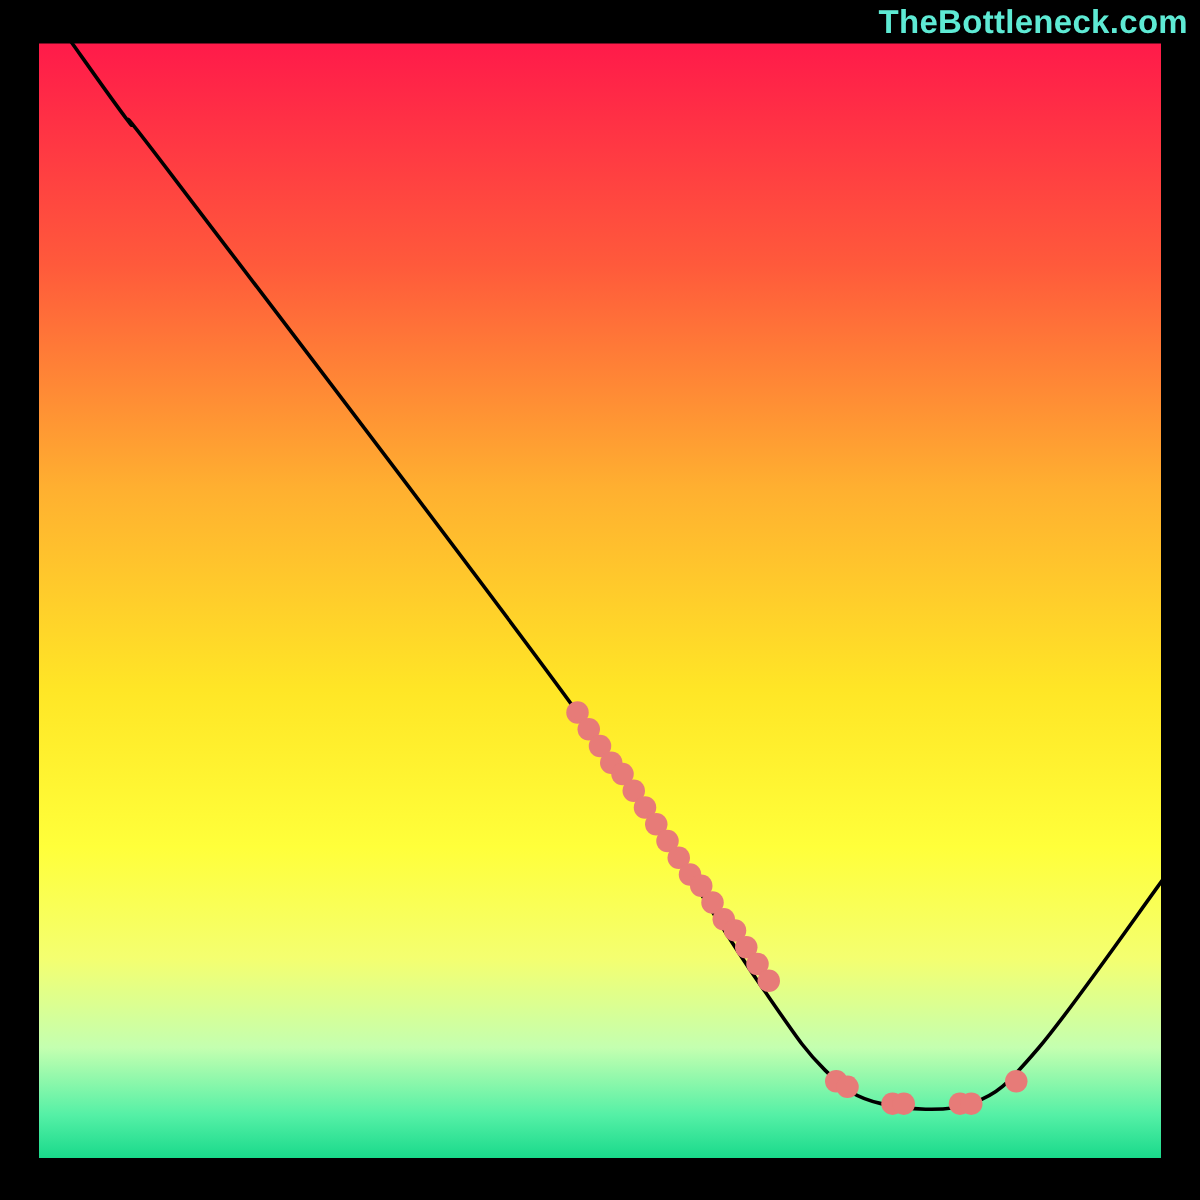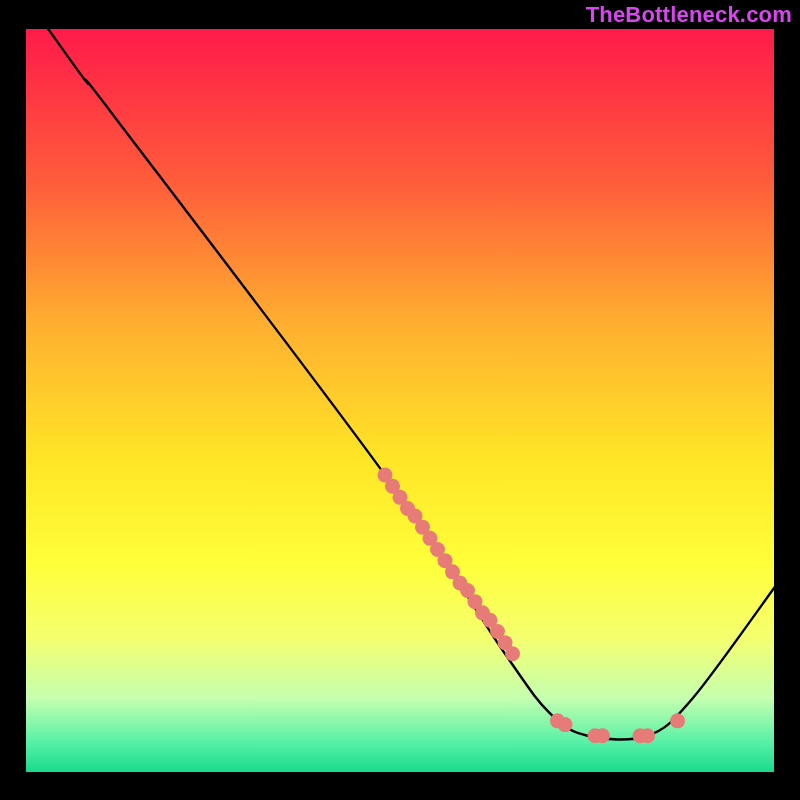--- a/index.html
+++ b/index.html
@@ -14,21 +14,21 @@
   .frame {
     position: relative;
     width: 800px;
     height: 800px;
     background: #000;
   }
   .watermark {
     position: absolute;
     top: 2px;
     right: 8px;
-    color: #d946ef;
+    color: #5eead4;
     font-size: 22px;
     font-weight: bold;
     letter-spacing: 0.2px;
     z-index: 5;
   }
   svg {
     display: block;
   }
 </style>
 </head>

